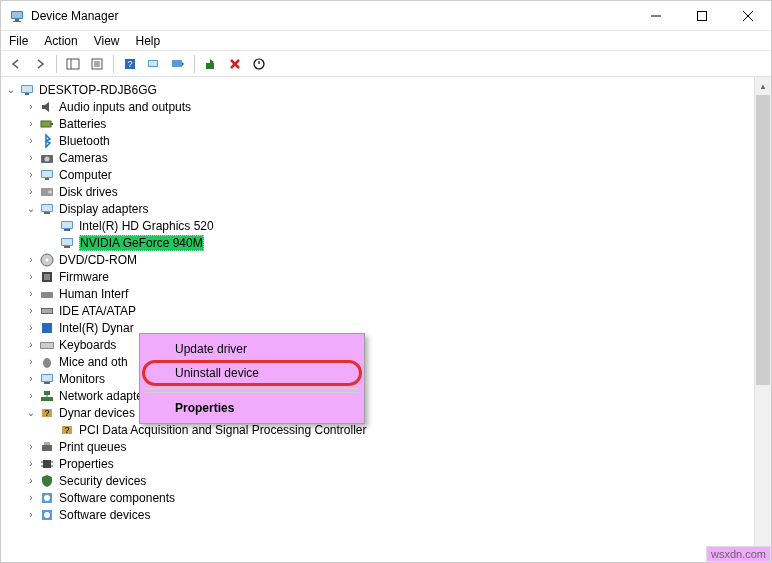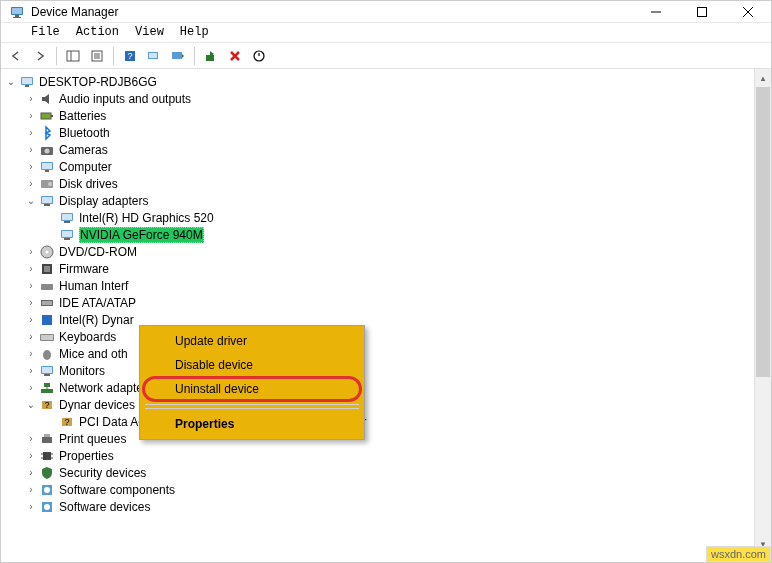--- a/index.html
+++ b/index.html
@@ -1,24 +1,24 @@
 <!DOCTYPE html>
 <html><head>
   <meta charset="utf-8">
   <style>
     * { box-sizing: border-box; margin: 0; padding: 0; }
     body { font-family: "Segoe UI", Tahoma, sans-serif; font-size: 12px; background: #fff; width: 772px; height: 563px; overflow: hidden; position: relative; border: 1px solid #ccc; }
     
-    .titlebar { height: 22px; display: flex; align-items: center; padding-left: 8px; border-bottom: 1px solid #e8e8e8; }
+    .titlebar { height: 30px; display: flex; align-items: center; padding-left: 8px; border-bottom: 1px solid #e8e8e8; }
     .titlebar-icon { width: 16px; height: 16px; margin-right: 6px; display: inline-flex; }
     .titlebar-text { flex: 1; font-size: 12px; }
     .win-controls { display: flex; }
     .win-btn { width: 46px; height: 30px; display: flex; align-items: center; justify-content: center; font-size: 13px; }
     
-    .menubar { height: 20px; padding: 0 22px; display: flex; align-items: flex-start; border-bottom: 1px solid #e8e8e8; font-family: Liberation Mono, monospace; }
+    .menubar { height: 20px; padding: 0 0; display: flex; align-items: flex-end; border-bottom: 1px solid #e8e8e8; }
     .menu-item { padding: 2px 8px; font-size: 12px; }
     
     .toolbar { height: 26px; display: flex; align-items: center; padding: 0 4px; gap: 2px; border-bottom: 1px solid #e0e0e0; }
     .tb-btn { width: 22px; height: 22px; display: flex; align-items: center; justify-content: center; }
     .tb-sep { width: 1px; height: 18px; background: #ccc; margin: 0 3px; }
     
     .content { position: relative; height: calc(100% - 78px); overflow: hidden; background: #fff; }
     .tree { padding: 4px 2px; overflow-y: auto; height: 100%; }
     .scrollbar { position: absolute; right: 0; top: 0; width: 17px; height: 100%; background: #f0f0f0; border-left: 1px solid #e0e0e0; }
     .scroll-thumb { position: absolute; top: 18px; left: 1px; right: 1px; height: 60%; background: #cdcdcd; }
@@ -27,27 +27,27 @@
     .node { display: flex; align-items: center; height: 17px; padding-right: 20px; white-space: nowrap; }
     .expander { width: 12px; height: 12px; display: inline-flex; align-items: center; justify-content: center; font-size: 10px; color: #666; margin-right: 2px; flex-shrink: 0; }
     .node-icon { width: 16px; height: 16px; margin-right: 4px; display: inline-flex; align-items: center; justify-content: center; flex-shrink: 0; }
     .node-label { font-size: 12px; }
     .selected { background: #22c55e; border: 1px dotted #99d1ff; }
     
     .indent-0 { padding-left: 2px; }
     .indent-1 { padding-left: 22px; }
     .indent-2 { padding-left: 42px; }
     
-    .context-menu { position: absolute; top: 256px; left: 138px; width: 226px; background: #eab308; border: 1px solid #a0a0a0; box-shadow: 3px 3px 5px rgba(0,0,0,0.3); z-index: 100; padding: 3px; }
+    .context-menu { position: absolute; top: 256px; left: 138px; width: 226px; background: #f0abfc; border: 1px solid #a0a0a0; box-shadow: 3px 3px 5px rgba(0,0,0,0.3); z-index: 100; padding: 3px; }
     .ctx-item { padding: 5px 20px 5px 32px; font-size: 12px; position: relative; }
     .ctx-item.highlighted { outline: 3px solid #e03030; outline-offset: -2px; border-radius: 12px; }
     .ctx-sep { height: 1px; background: #d0d0d0; margin: 3px 2px; }
     .ctx-item.bold { font-weight: bold; }
     
-    .watermark { position: absolute; bottom: 0; right: 0; font-size: 11px; color: #666; background: #fde047; padding: 1px 4px; border: 1px solid #ddd; z-index: 200; }
+    .watermark { position: absolute; bottom: 0; right: 0; font-size: 11px; color: #666; background: #f0abfc; padding: 1px 4px; border: 1px solid #ddd; z-index: 200; }
     
     svg { display: block; }
   </style>
 </head>
 <body>
 
 <div class="titlebar">
   <span class="titlebar-icon">
     <svg viewBox="0 0 16 16">
         <rect x="2" y="3" width="12" height="8" fill="#3a7ec2" rx="1"></rect>
@@ -418,21 +418,20 @@
     </div>
 
   <div class="scrollbar">
     <div class="scroll-arrow" style="top:0">▴</div>
     <div class="scroll-thumb"></div>
     <div class="scroll-arrow" style="bottom:0">▾</div>
   </div>
 
   <div class="context-menu">
     <div class="ctx-item">Update driver</div>
-    <div class="ctx-item">Disable device</div>
     <div class="ctx-item highlighted">Uninstall device</div>
     <div class="ctx-sep"></div>
     <div class="ctx-sep"></div>
     <div class="ctx-item bold">Properties</div>
   </div>
 </div>
 
 <div class="watermark">wsxdn.com</div>
 
 </body></html>

